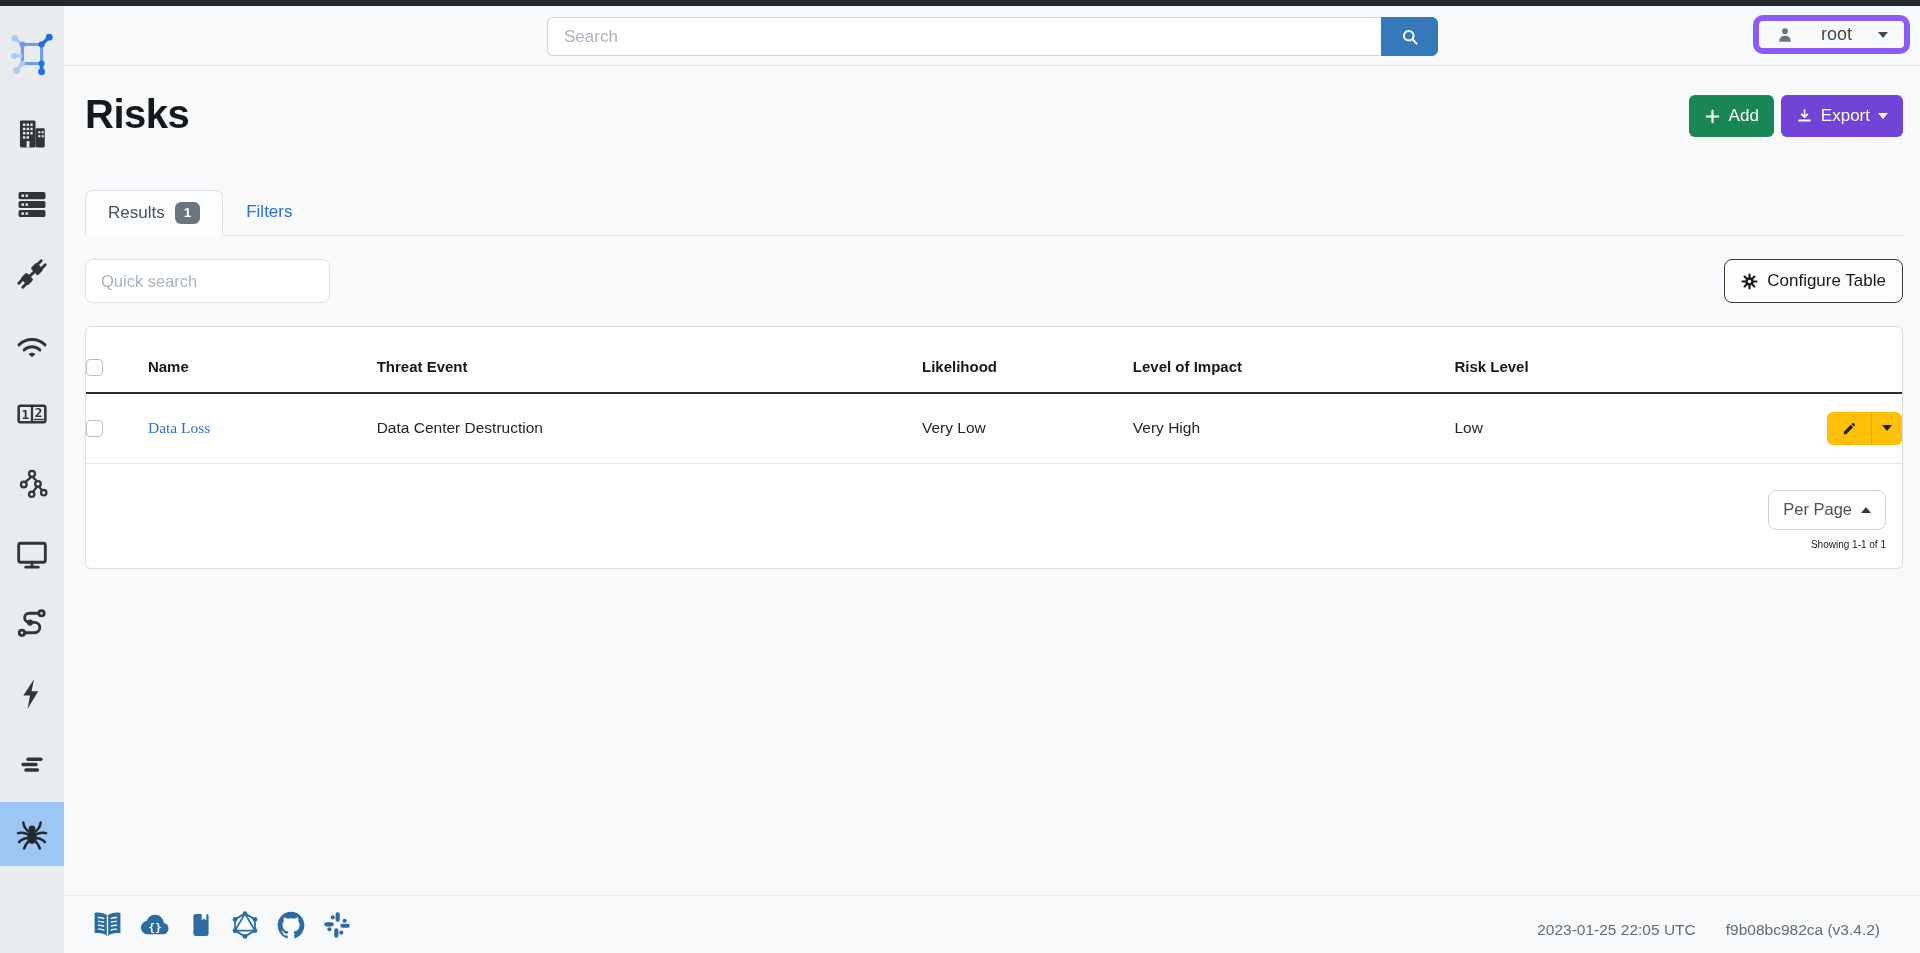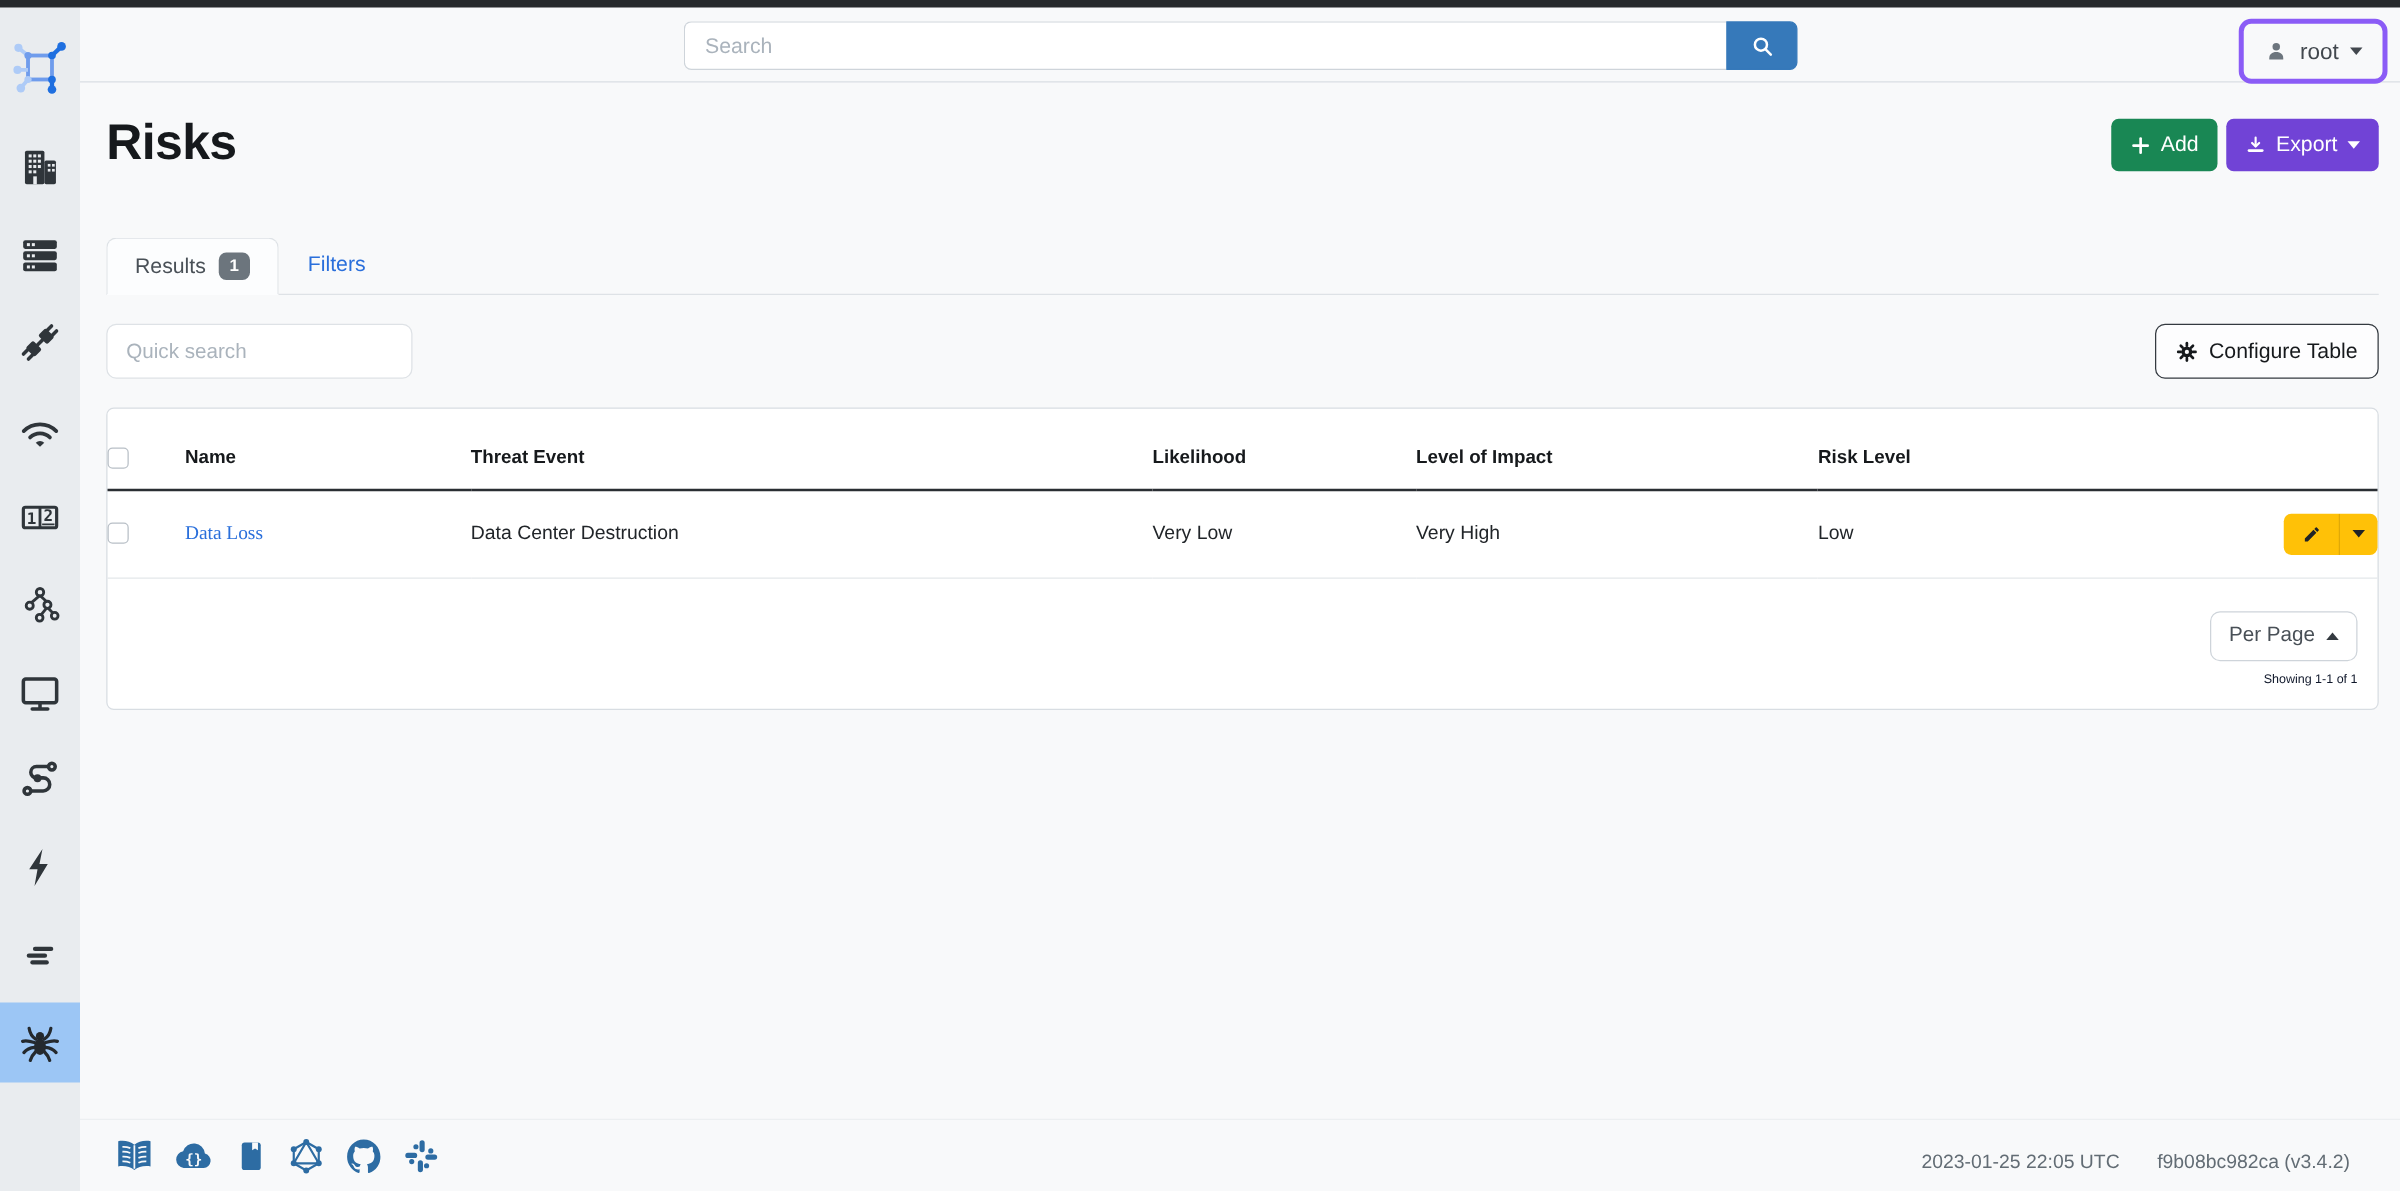--- a/index.html
+++ b/index.html
@@ -14,21 +14,21 @@
   .side-item:first-of-type { margin-top:20px; }
   .side-item.active { background:#9cc6f5; }
   .side-item svg { display:block; }
 
   
   .main-header { position:absolute; top:6px; left:64px; width:1856px; height:60px; background:#f8f9fa; border-bottom:1px solid #d9dee3; z-index:10; }
   .search-group { position:absolute; left:483px; top:11px; display:flex; }
   .search-input { width:834px; height:39px; border:1px solid #ced4da; border-right:none; border-radius:6px 0 0 6px; padding:14px 16px; font-size:17px; font-family:inherit; background:#fff; color:#212529; outline:none; }
   .search-input::placeholder { color:#aab3bc; }
   .search-btn { width:57px; height:39px; background:#3679ba; border:1px solid #3679ba; border-radius:0 6px 6px 0; cursor:pointer; display:flex; align-items:center; justify-content:center; }
-  .user-btn { position:absolute; right:10px; top:9px; height:52px; padding:0 16px; background:transparent; border:4px solid #8b5cf6; border-radius:10px; display:flex; align-items:center; gap:9px; cursor:pointer; font-size:18px; color:#42484e; font-family:inherit; }
+  .user-btn { position:absolute; right:10px; top:9px; height:39px; padding:0 16px; background:transparent; border:6px solid #8b5cf6; border-radius:10px; display:flex; align-items:center; gap:26px; cursor:pointer; font-size:18px; color:#42484e; font-family:inherit; }
 
   .caret-down { width:0; height:0; border-left:5px solid transparent; border-right:5px solid transparent; border-top:6px solid #42484e; }
   .caret-down.white { border-top-color:#fff; }
   .caret-down.dark { border-top-color:#1f2327; }
   .caret-up { width:0; height:0; border-left:5px solid transparent; border-right:5px solid transparent; border-bottom:6px solid #343a40; }
 
   
   .content { position:absolute; top:66px; left:64px; width:1856px; padding:0 17px 0 21px; }
   .page-head { display:flex; justify-content:space-between; align-items:flex-start; margin-top:24px; }
   h1.page-title { font-size:40px; line-height:48px; font-weight:700; color:#16191c; letter-spacing:-0.5px; }

